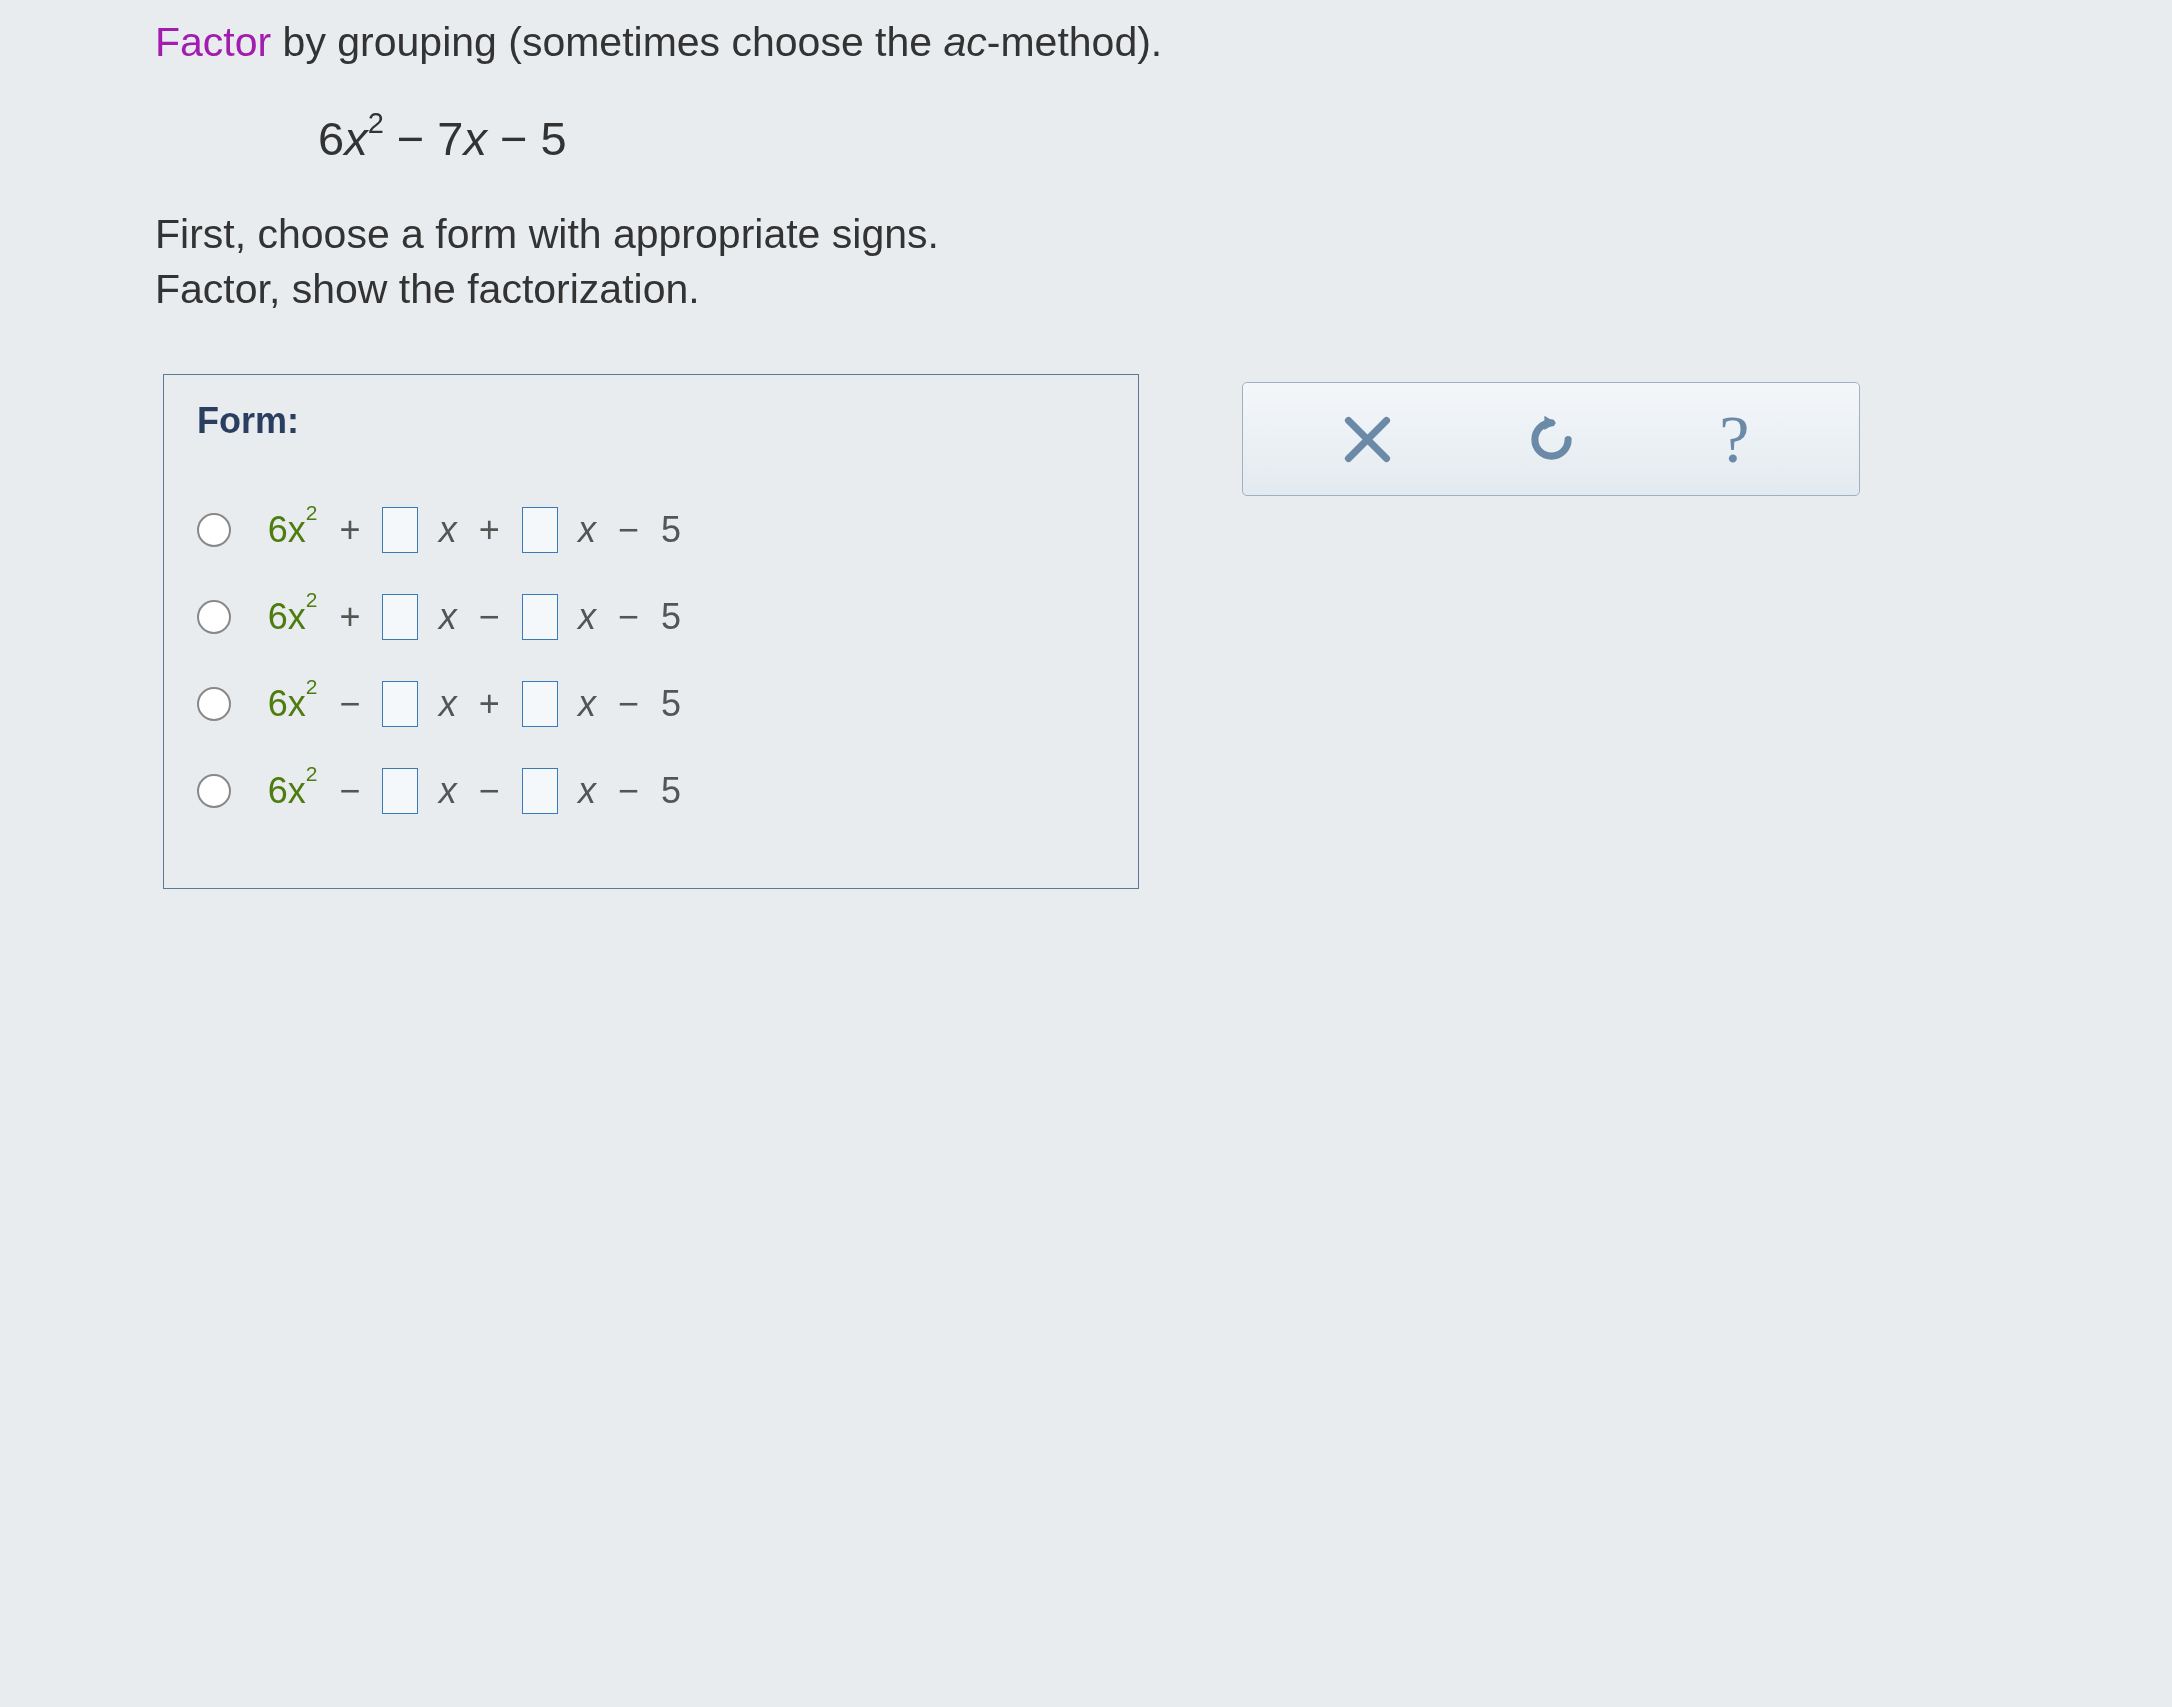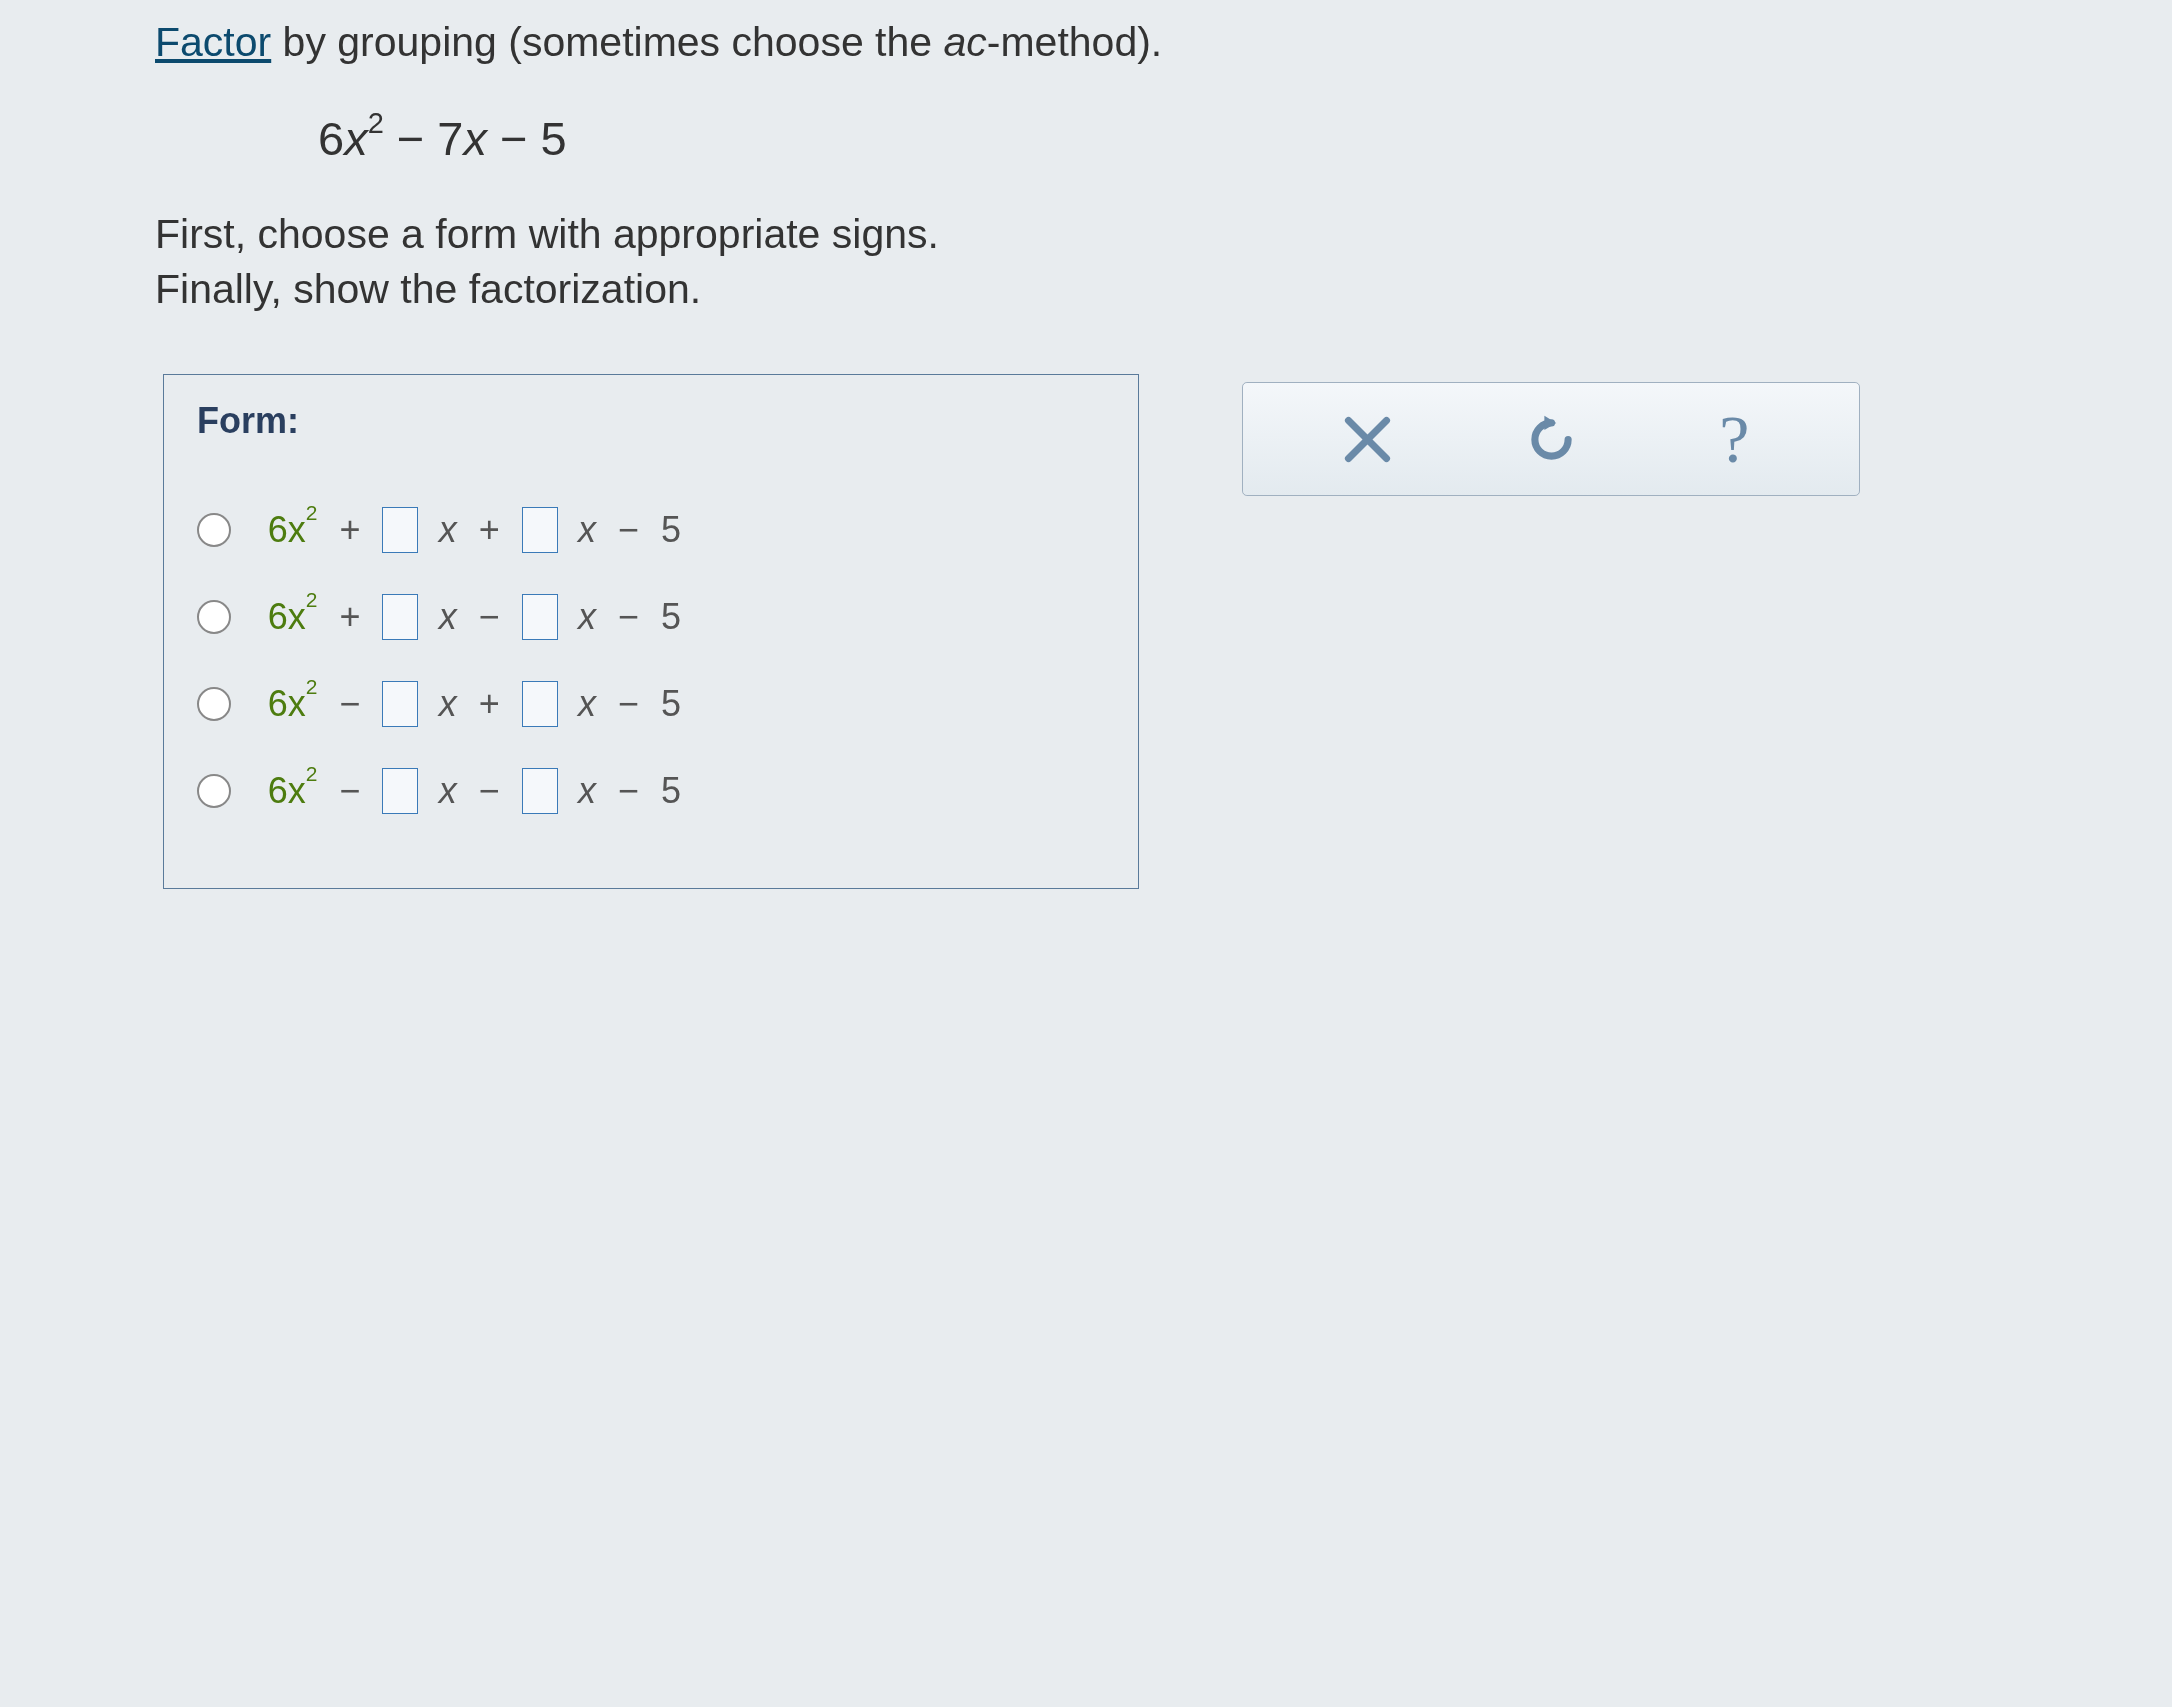--- a/index.html
+++ b/index.html
@@ -19,22 +19,21 @@
     .content {
       padding: 16.3px 155px 0 155px;
       color: #333;
     }
     .instruction-line {
       font-size: 41px;
       color: #333;
       line-height: 1.3;
     }
     .factor-link {
-      color: #0c4a6e;
-      text-decoration: underline;
+      color: #a21caf;
       cursor: pointer;
       margin-top: 21px;
     }
     .ac-italic {
       font-style: italic;
     }
     .expression {
       font-size: 47px;
       color: #333;
       margin: 41px 0 41px 163px;
@@ -176,21 +175,21 @@
   <div class="instruction-line">
     <span class="factor-link">Factor</span><span> by grouping (sometimes choose the </span><span class="ac-italic">ac</span><span>-method).</span>
   </div>
 
   <div class="expression">
     <span>6<span style="font-style:italic">x</span><sup>2</sup> − 7<span style="font-style:italic">x</span> − 5</span>
   </div>
 
   <div class="body-text">
     <div>First, choose a form with appropriate signs.</div>
-    <div>Finally, show the factorization.</div>
+    <div>Factor, show the factorization.</div>
   </div>
 
   <div class="lower-area">
     <div class="form-panel">
       <div class="form-header">
         <div class="form-title">Form:</div>
       </div>
       <div class="options">
 
         <div class="option-row">

